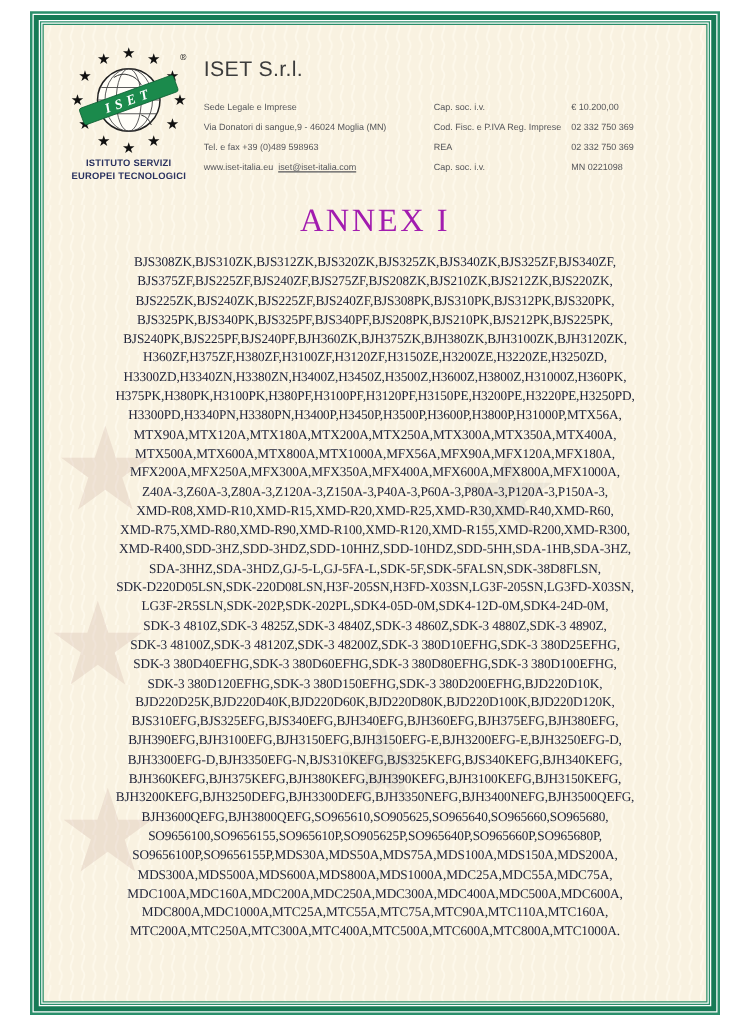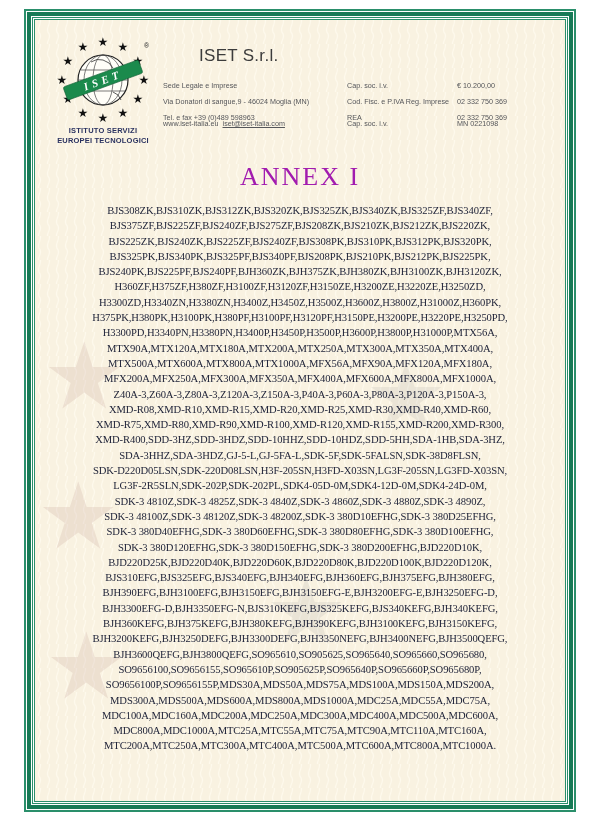--- a/index.html
+++ b/index.html
@@ -15,24 +15,24 @@
   .frame-d{position:absolute;inset:1px;border:1px solid #2a8f6b;background:#f9f2e1;overflow:hidden;}
   .content{position:absolute;inset:0;}
   
   .watermark{position:absolute;inset:0;width:100%;height:100%;pointer-events:none;}
   .ghost-star{position:absolute;color:rgba(198,158,148,0.22);font-size:92px;line-height:1;pointer-events:none;}
   .ghost-star.gray{color:rgba(150,150,150,0.14);}
   
   .logo-box{position:absolute;left:20px;top:16px;width:96px;height:92px;}
   .org-name{position:absolute;left:2px;top:106px;width:132px;text-align:center;
     font-size:7.5px;font-weight:bold;color:#2a3260;letter-spacing:.2px;line-height:1.35;}
-  .company-name{position:absolute;left:128px;top:26px;font-size:17px;color:#3c3c3c;letter-spacing:.3px;margin-left:36px;}
+  .company-name{position:absolute;left:128px;top:26px;font-size:17px;color:#3c3c3c;letter-spacing:.3px;}
   .hdr-row{position:absolute;font-size:7.2px;color:#55565a;white-space:nowrap;}
   .c1{left:128px;} .c2{left:312px;width:104px;} .c3{left:422px;}
-  .r1{top:61px;} .r2{top:77px;} .r3{top:93px;} .r4{top:99px;}
+  .r1{top:61px;} .r2{top:77px;} .r3{top:93px;} .r4{top:109px;}
   .email-link{text-decoration:underline;color:#55565a;}
   
   .annex-title{position:absolute;left:0;top:142px;width:100%;text-align:center;
     font-family:"Liberation Serif","DejaVu Serif",serif;font-size:26px;color:#a21caf;letter-spacing:2px;}
   .code-list{position:absolute;left:0;top:183px;width:100%;text-align:center;
     font-family:"Liberation Serif","DejaVu Serif",serif;font-size:10.6px;color:#21253a;
     line-height:15.3px;letter-spacing:-0.1px;}
   .code-line{white-space:nowrap;text-align:center;}
   
   .ribbon-text{font-family:"Liberation Serif","DejaVu Serif",serif;font-style:italic;font-weight:bold;}

